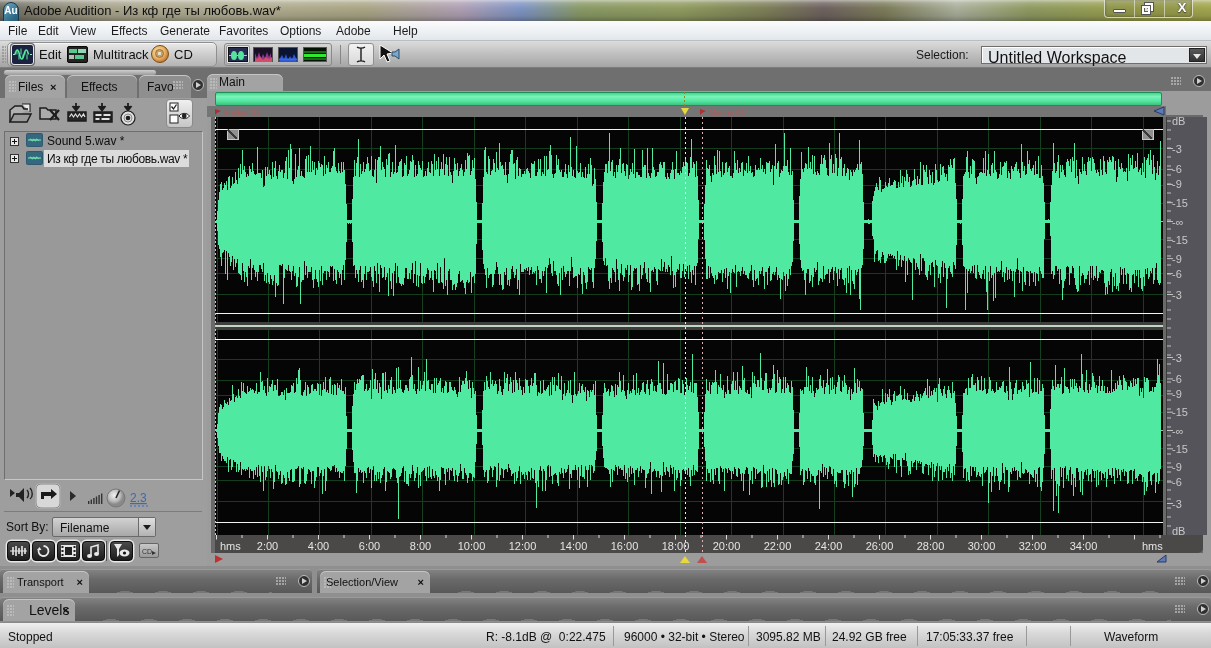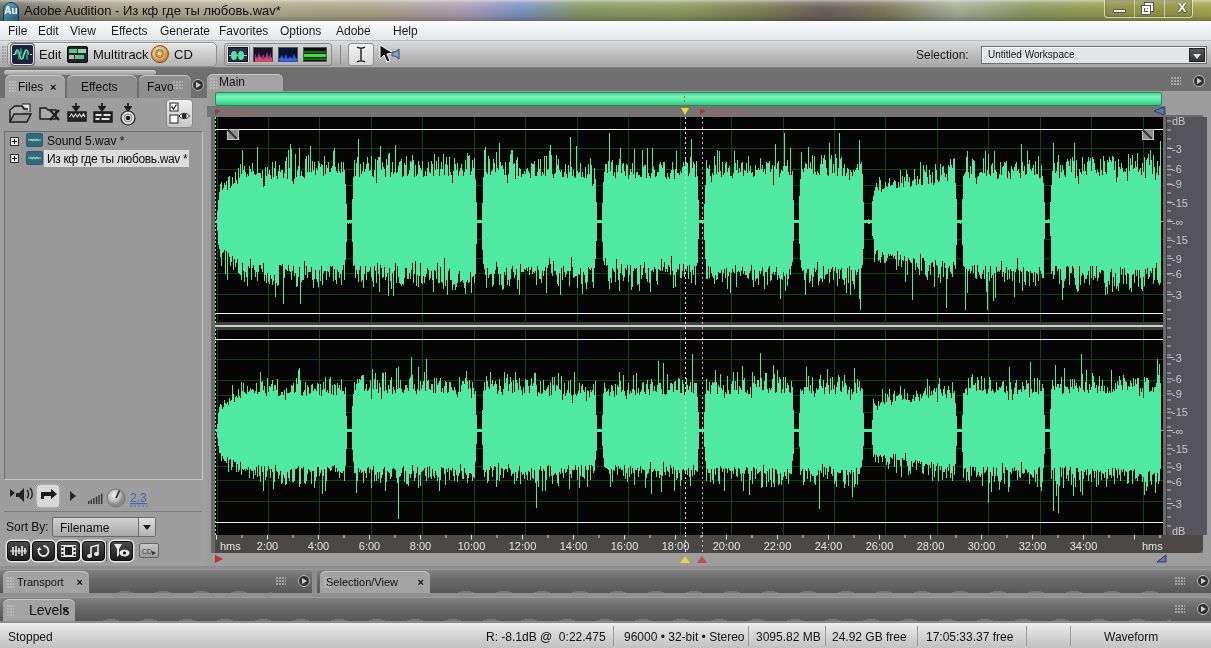--- a/index.html
+++ b/index.html
@@ -91,21 +91,21 @@
  <div class="abs" style="left:348px;top:2px;width:26px;height:23px;border-radius:3px;background:linear-gradient(180deg,#f2f2f2,#d8d8d8);border:1px solid #8f8f8f"></div>
  <svg class="abs" style="left:355px;top:5px" width="12" height="17" viewBox="0 0 12 17">
       <path d="M2 1c2 1.5 6 1.5 8 0M2 16c2-1.5 6-1.5 8 0M6 2v13" stroke="#1a1a1a" stroke-width="1.4" fill="none"></path>
     </svg>
  <svg class="abs" style="left:378px;top:3px" width="24" height="21" viewBox="0 0 24 21">
       <path d="M2 1l0 14 4-4 3 7 3-1-3-7 6-1z" fill="#111" stroke="#fff" stroke-width="1"></path>
       <path d="M14 8h3l4-3v10l-4-3h-3z" fill="#7aa8cc" stroke="#2a4a66" stroke-width="1"></path>
     </svg>
  <span class="abs" style="left:916px;top:7px;font-size:12px;color:#1a1a1a">Selection:</span>
  <div class="abs" style="left:981px;top:5px;width:226px;height:18px;background:#e3e6e9;border:1px solid #6e6e6e;box-shadow:inset 1px 1px 0 #fff">
-  <span class="abs" style="left:6px;top:2px;font-size:10px;color:#111">Untitled Workspace</span>
+  <span class="abs" style="left:6px;top:2px;font-size:16px;color:#111">Untitled Workspace</span>
   <div class="abs" style="right:1px;top:1px;width:16px;height:14px;background:linear-gradient(180deg,#5a5a5a,#333);border:1px solid #222"> 
         <div class="abs" style="left:3px;top:5px;border-top:5px solid #e8e8e8;border-left:4px solid transparent;border-right:4px solid transparent"></div>
       </div>
  </div>
 </div>
 <div class="abs" style="left:0;top:68px;width:207px;height:498px;background:#6f6f6f">
  <div class="abs" style="left:4px;top:2px;width:152px;height:5px;border-radius:3px;background:linear-gradient(180deg,#cfcfcf,#9a9a9a)"></div>
  <div class="tab" style="left:5px;top:7px;width:60px;height:23px">
       <span style="position:absolute;left:4px;top:6px" class="grip"></span>
       <span style="position:absolute;left:13px;top:2px">Files</span>

